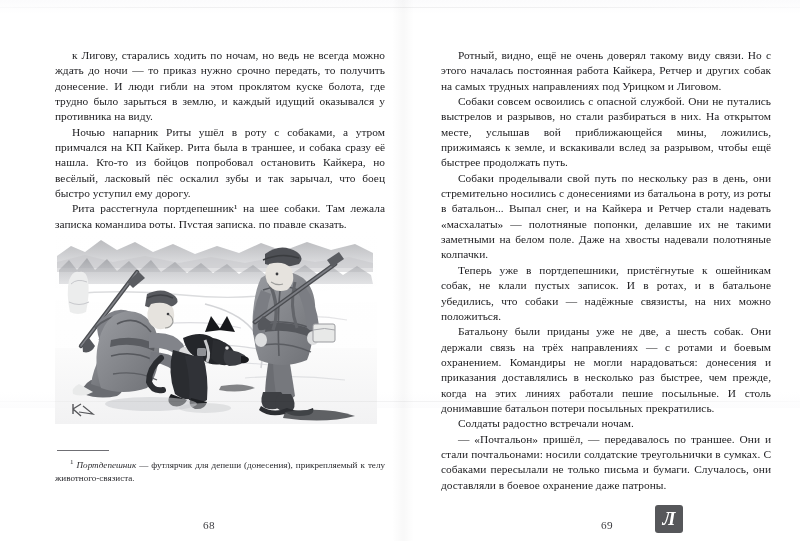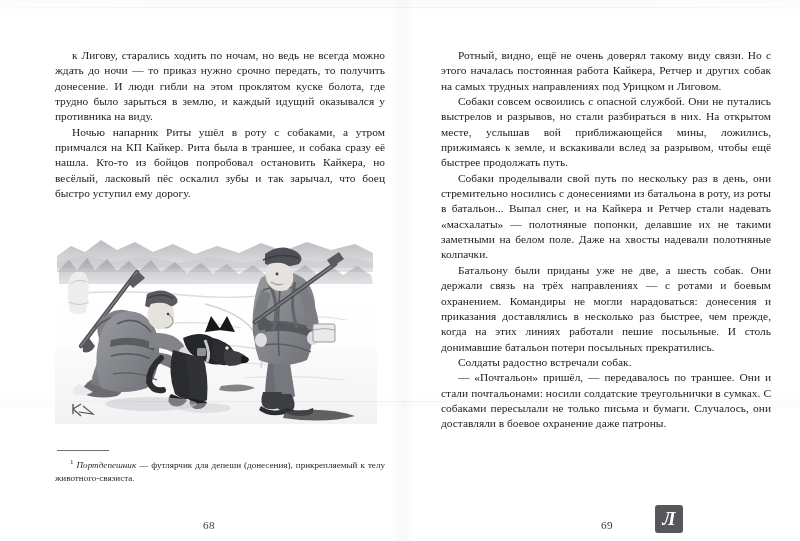--- a/index.html
+++ b/index.html
@@ -147,20 +147,21 @@
 
 <div class="scan">
 
   <div class="gutter"></div>
 
   <div class="page page-left">
 
     <div class="textblock">
       <p>к Лигову, старались ходить по ночам, но ведь не всегда можно ждать до ночи — то приказ нужно срочно передать, то получить донесение. И люди гибли на этом проклятом куске болота, где трудно было зарыться в землю, и каждый идущий оказывался у противника на виду.</p>
       <p>Ночью напарник Риты ушёл в роту с собаками, а утром примчался на КП Кайкер. Рита была в траншее, и собака сразу её нашла. Кто-то из бойцов попробовал остановить Кайкера, но весёлый, ласковый пёс оскалил зубы и так зарычал, что боец быстро уступил ему дорогу.</p>
+      <p>Рита расстегнула портдепешник¹ на шее собаки. Там лежала записка командира роты. Пустая записка, по правде сказать.</p>
     </div>
 
     <div class="illustration-wrap">
       <svg class="illus-svg" viewBox="0 0 322 196" xmlns="http://www.w3.org/2000/svg">
         <defs>
           <linearGradient id="skyG" x1="0" y1="0" x2="0" y2="1">
             <stop offset="0%" stop-color="#ffffff"></stop>
             <stop offset="100%" stop-color="#fdfdfd"></stop>
           </linearGradient>
           <linearGradient id="ridgeG" x1="0" y1="0" x2="0" y2="1">
@@ -312,22 +313,23 @@
 
     <div class="folio">68</div>
   </div>
 
   <div class="page page-right">
 
     <div class="textblock">
       <p>Ротный, видно, ещё не очень доверял такому виду связи. Но с этого началась постоянная работа Кайкера, Ретчер и других собак на самых трудных направлениях под Урицком и Лиговом.</p>
       <p>Собаки совсем освоились с опасной службой. Они не путались выстрелов и разрывов, но стали разбираться в них. На открытом месте, услышав вой приближающейся мины, ложились, прижимаясь к земле, и вскакивали вслед за разрывом, чтобы ещё быстрее продолжать путь.</p>
       <p>Собаки проделывали свой путь по нескольку раз в день, они стремительно носились с донесениями из батальона в роту, из роты в батальон... Выпал снег, и на Кайкера и Ретчер стали надевать «масхалаты» — полотняные попонки, делавшие их не такими заметными на белом поле. Даже на хвосты надевали полотняные колпачки.</p>
+      <p>Теперь уже в портдепешники, пристёгнутые к ошейникам собак, не клали пустых записок. И в ротах, и в батальоне убедились, что собаки — надёжные связисты, на них можно положиться.</p>
       <p>Батальону были приданы уже не две, а шесть собак. Они держали связь на трёх направлениях — с ротами и боевым охранением. Командиры не могли нарадоваться: донесения и приказания доставлялись в несколько раз быстрее, чем прежде, когда на этих линиях работали пешие посыльные. И столь донимавшие батальон потери посыльных прекратились.</p>
-      <p>Солдаты радостно встречали собак.</p>
+      <p>Солдаты радостно встречали ночам.</p>
       <p>— «Почтальон» пришёл, — передавалось по траншее. Они и стали почтальонами: носили солдатские треугольнички в сумках. С собаками пересылали не только письма и бумаги. Случалось, они доставляли в боевое охранение даже патроны.</p>
     </div>
 
     <div class="folio">69</div>
   </div>
 
   <div class="publisher-logo">Л</div>
 
 </div>
 

